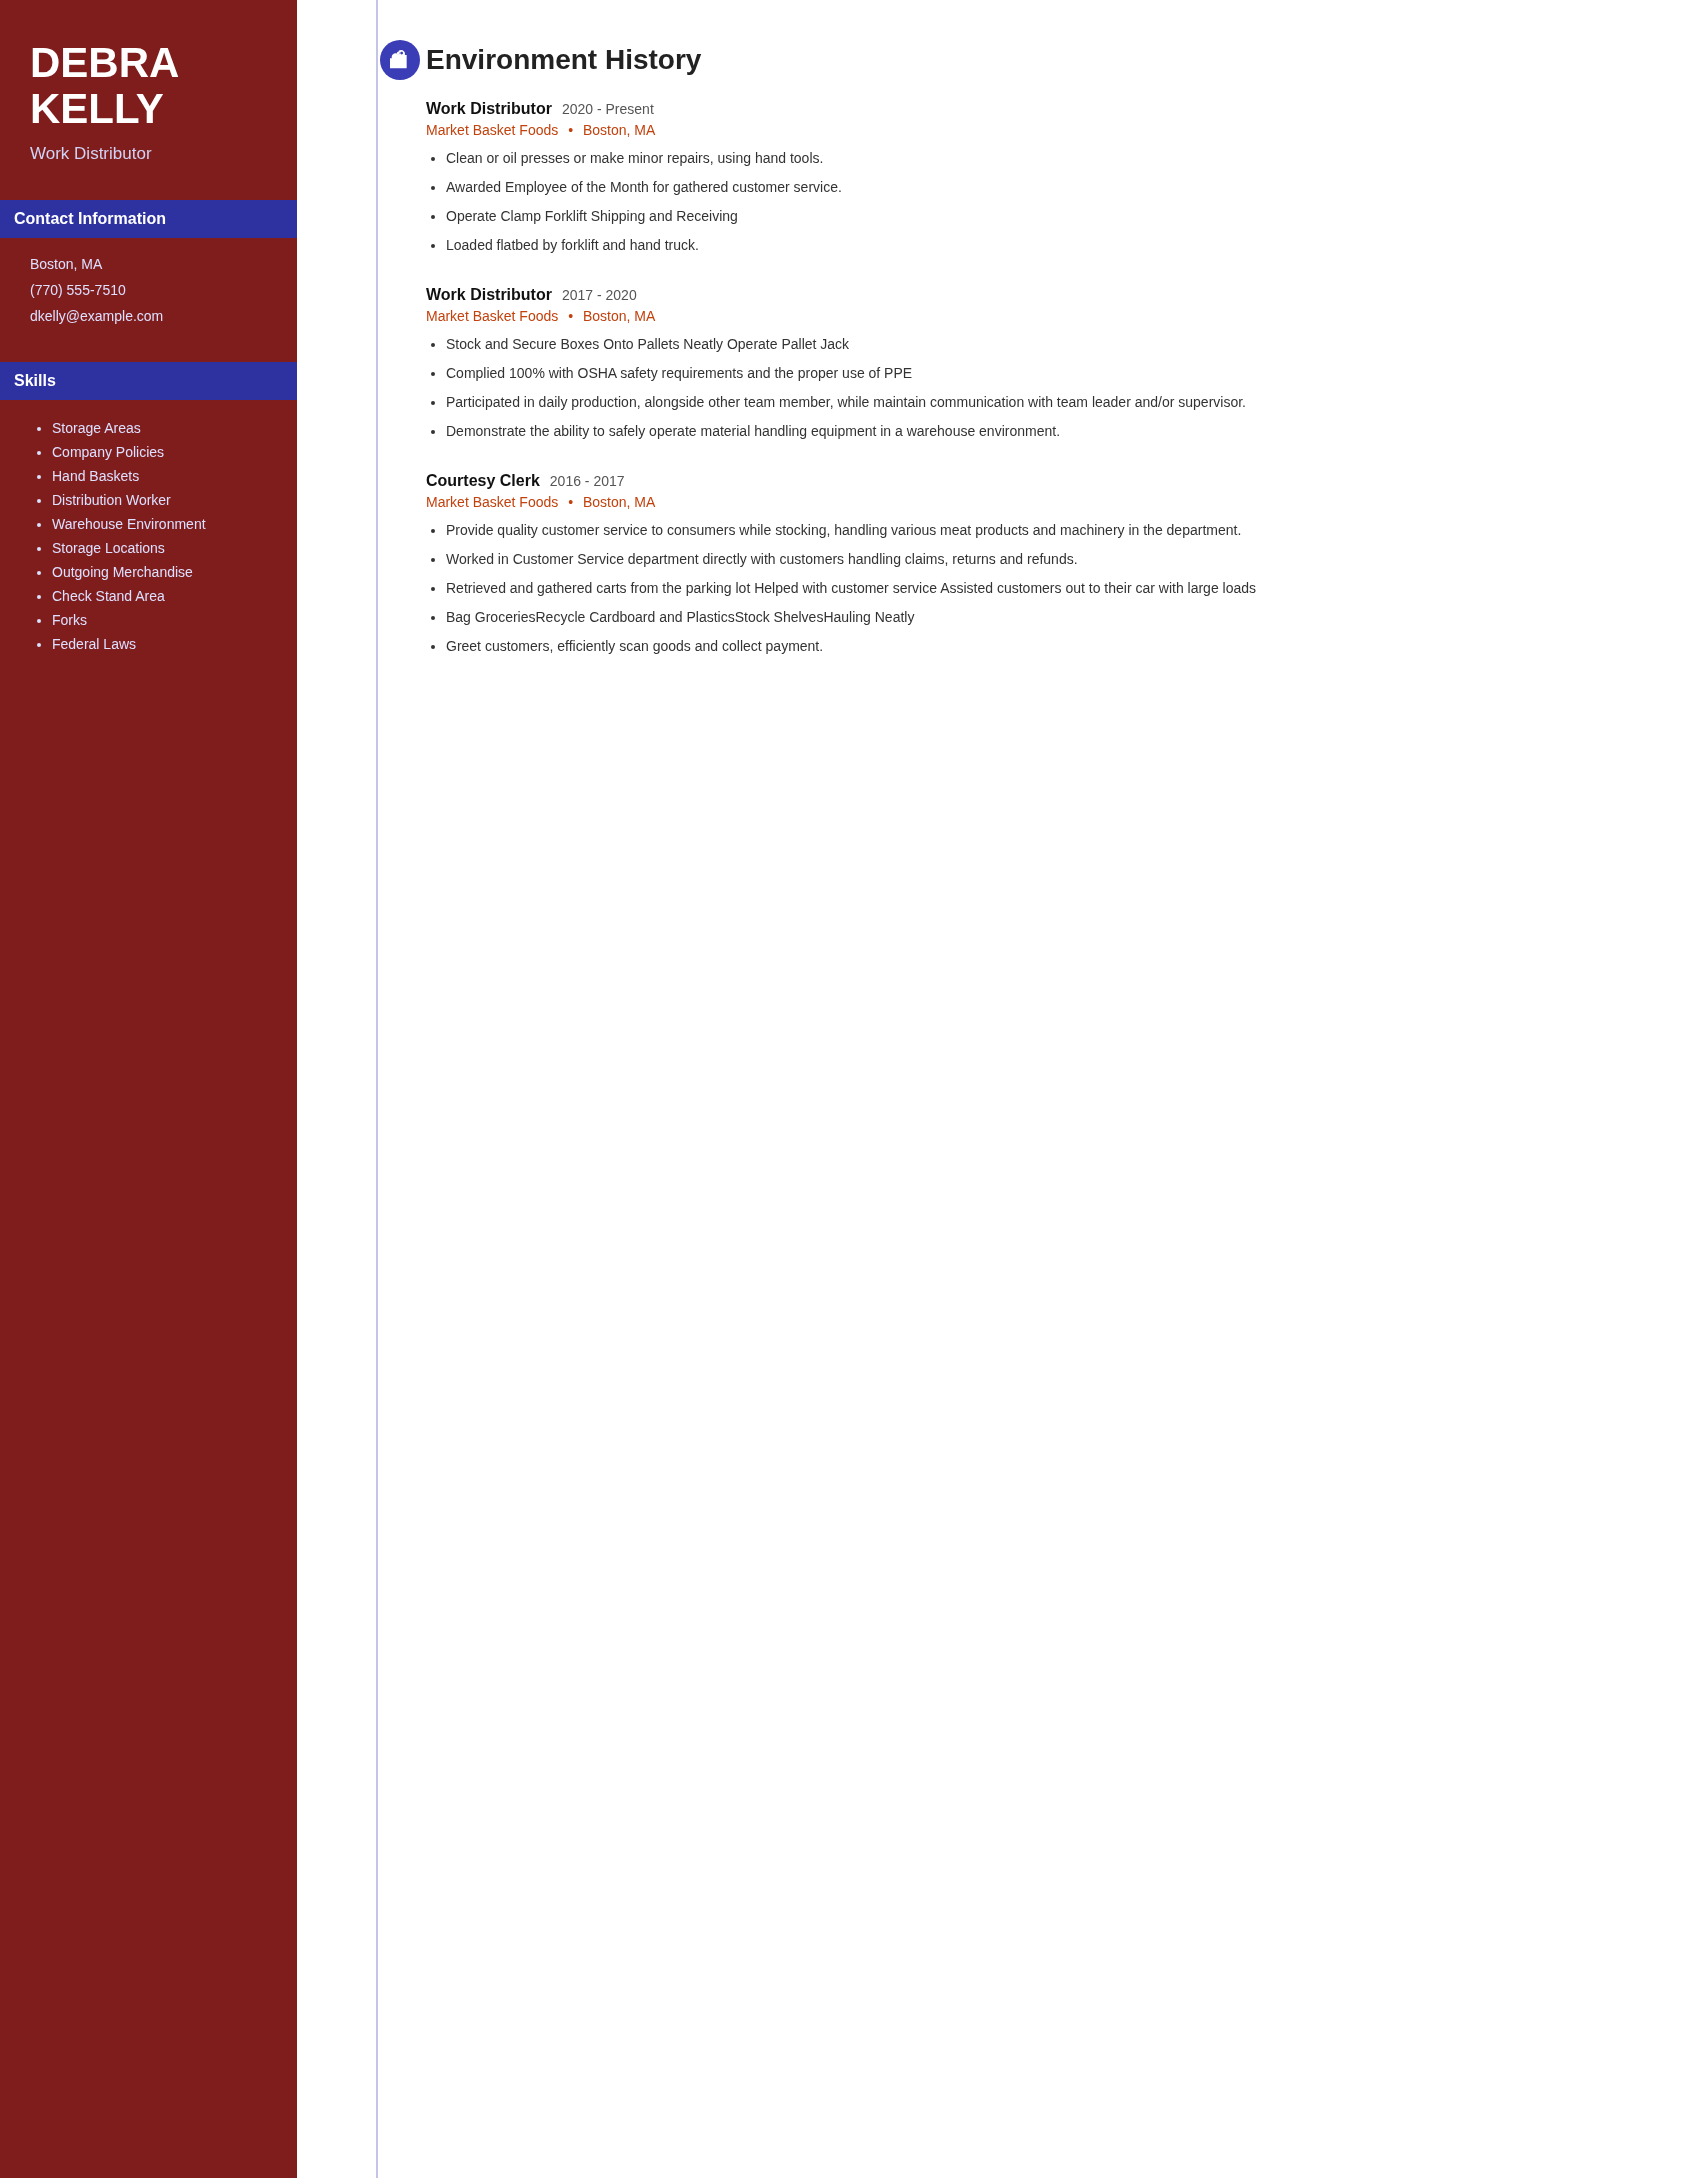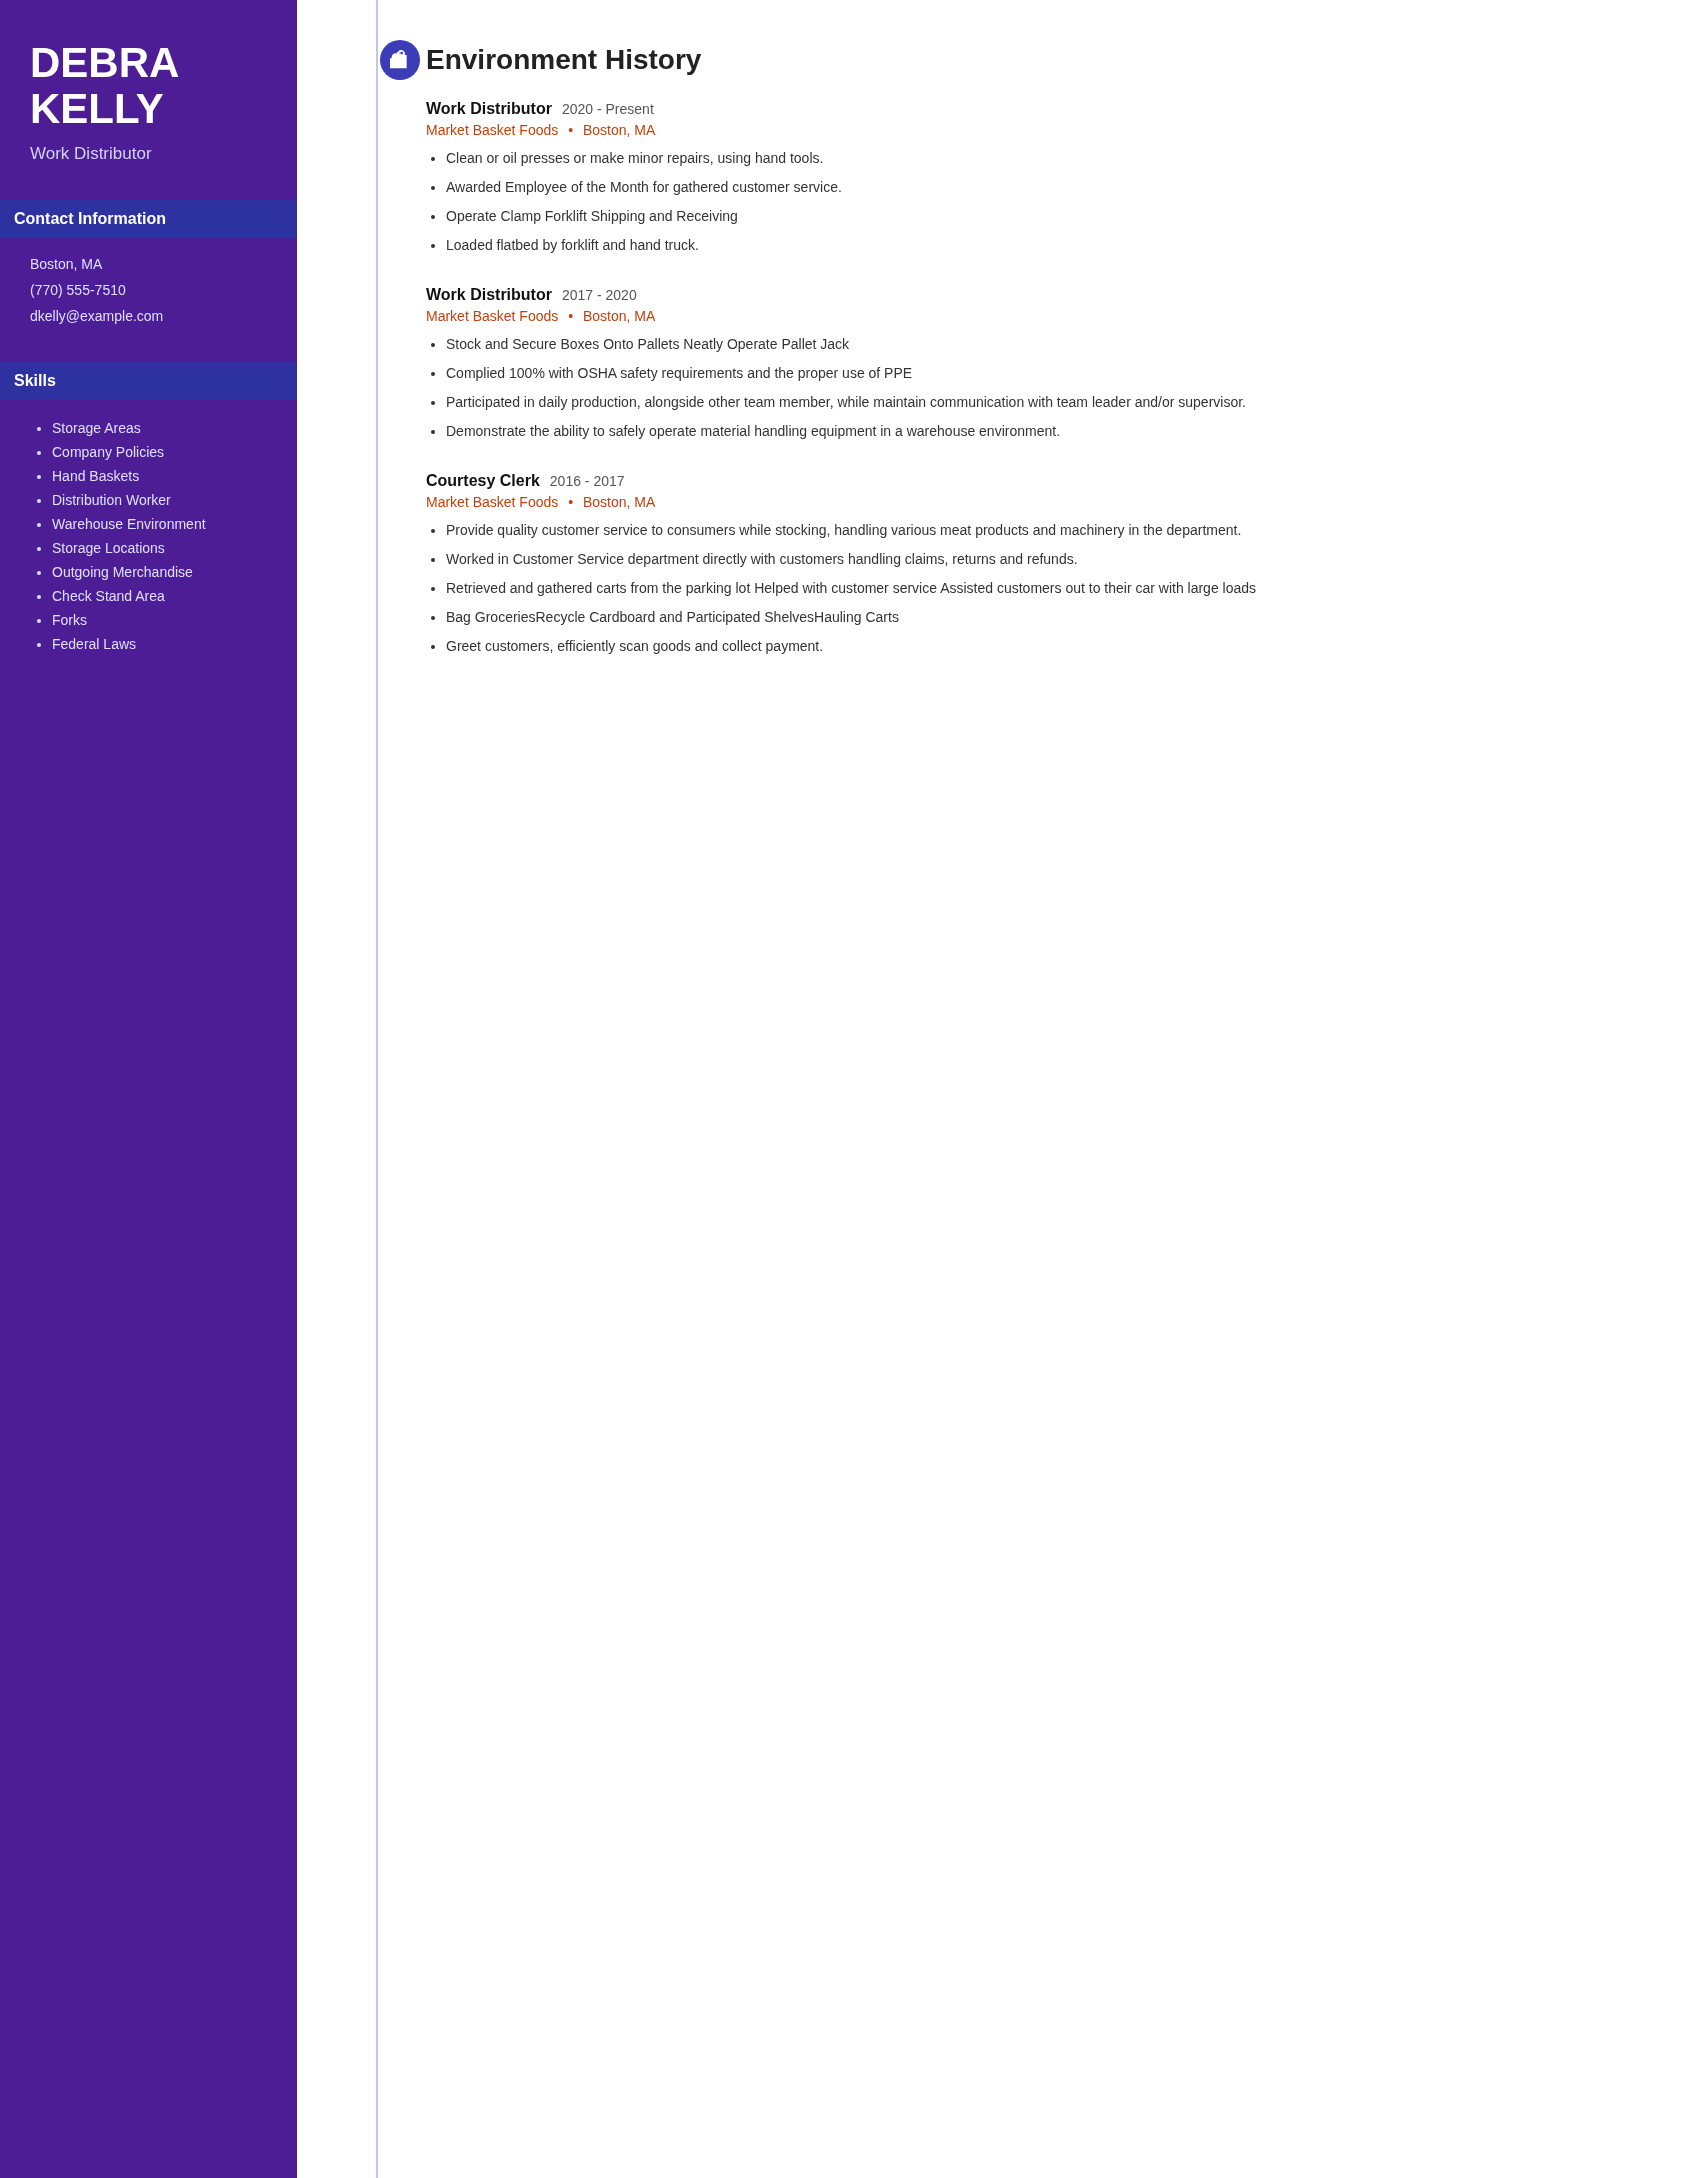--- a/index.html
+++ b/index.html
@@ -7,21 +7,21 @@
       font-family: Arial, sans-serif;
       display: flex;
       min-height: 2178px;
       background: #fff;
     }
 
     
     .sidebar {
       width: 297px;
       min-width: 297px;
-      background-color: #4c1d95;
+      background-color: #7f1d1d;
       color: #fff;
       padding: 40px 30px;
       display: flex;
       flex-direction: column;
     }
 
     .sidebar-name {
       font-size: 42px;
       font-weight: 900;
       line-height: 1.1;
@@ -263,21 +263,21 @@
         <div class="job-block">
           <div class="job-header">
             <span class="job-title">Courtesy Clerk</span>
             <span class="job-dates">2016 - 2017</span>
           </div>
           <div class="job-company">Market Basket Foods <span class="bullet">•</span> Boston, MA</div>
           <ul class="job-bullets">
             <li>Provide quality customer service to consumers while stocking, handling various meat products and machinery in the department.</li>
             <li>Worked in Customer Service department directly with customers handling claims, returns and refunds.</li>
             <li>Retrieved and gathered carts from the parking lot Helped with customer service Assisted customers out to their car with large loads</li>
-            <li>Bag GroceriesRecycle Cardboard and Participated ShelvesHauling Carts</li>
+            <li>Bag GroceriesRecycle Cardboard and PlasticsStock ShelvesHauling Neatly</li>
             <li>Greet customers, efficiently scan goods and collect payment.</li>
           </ul>
         </div>
       </div>
   </section>
 
 </main>
 
 
 </body></html>

